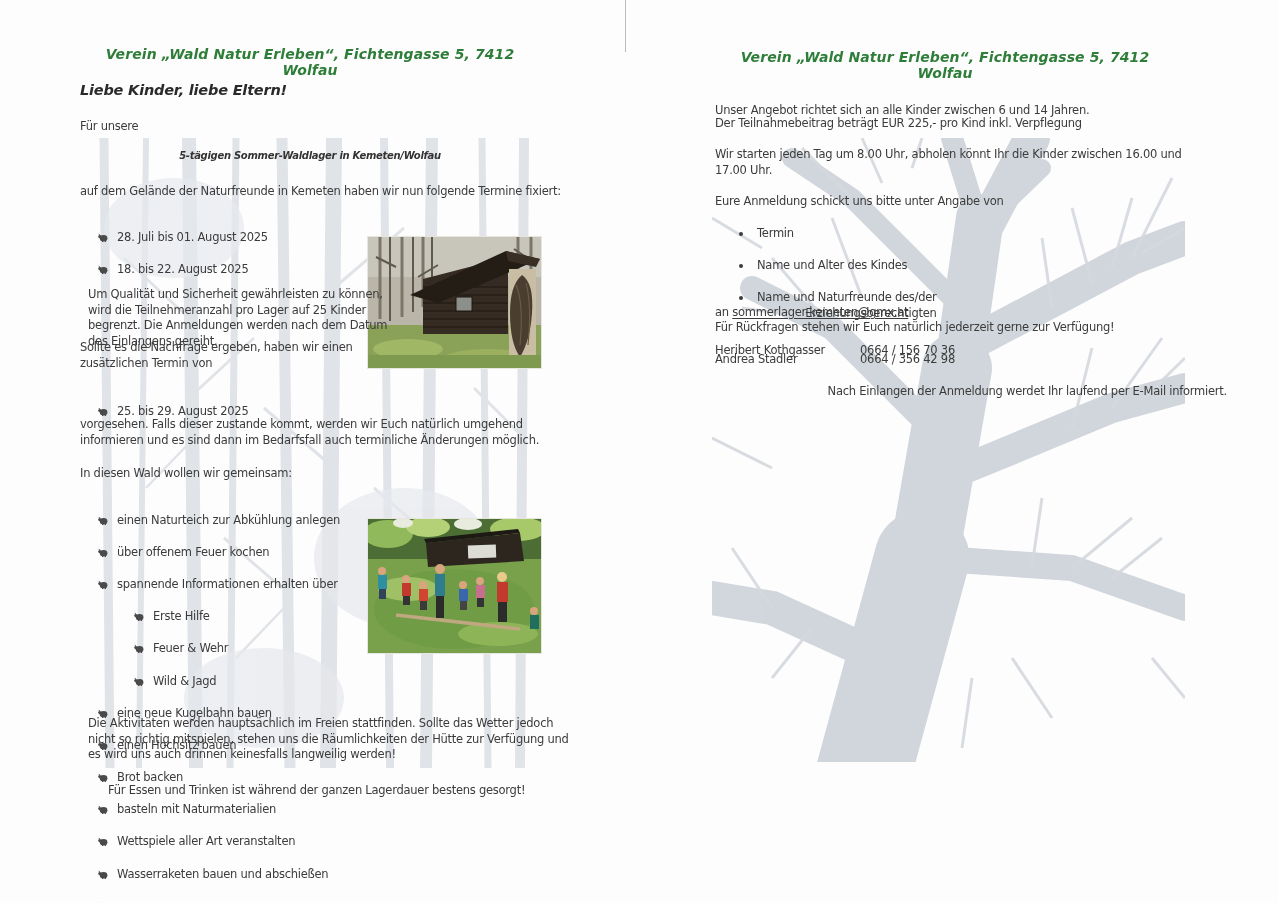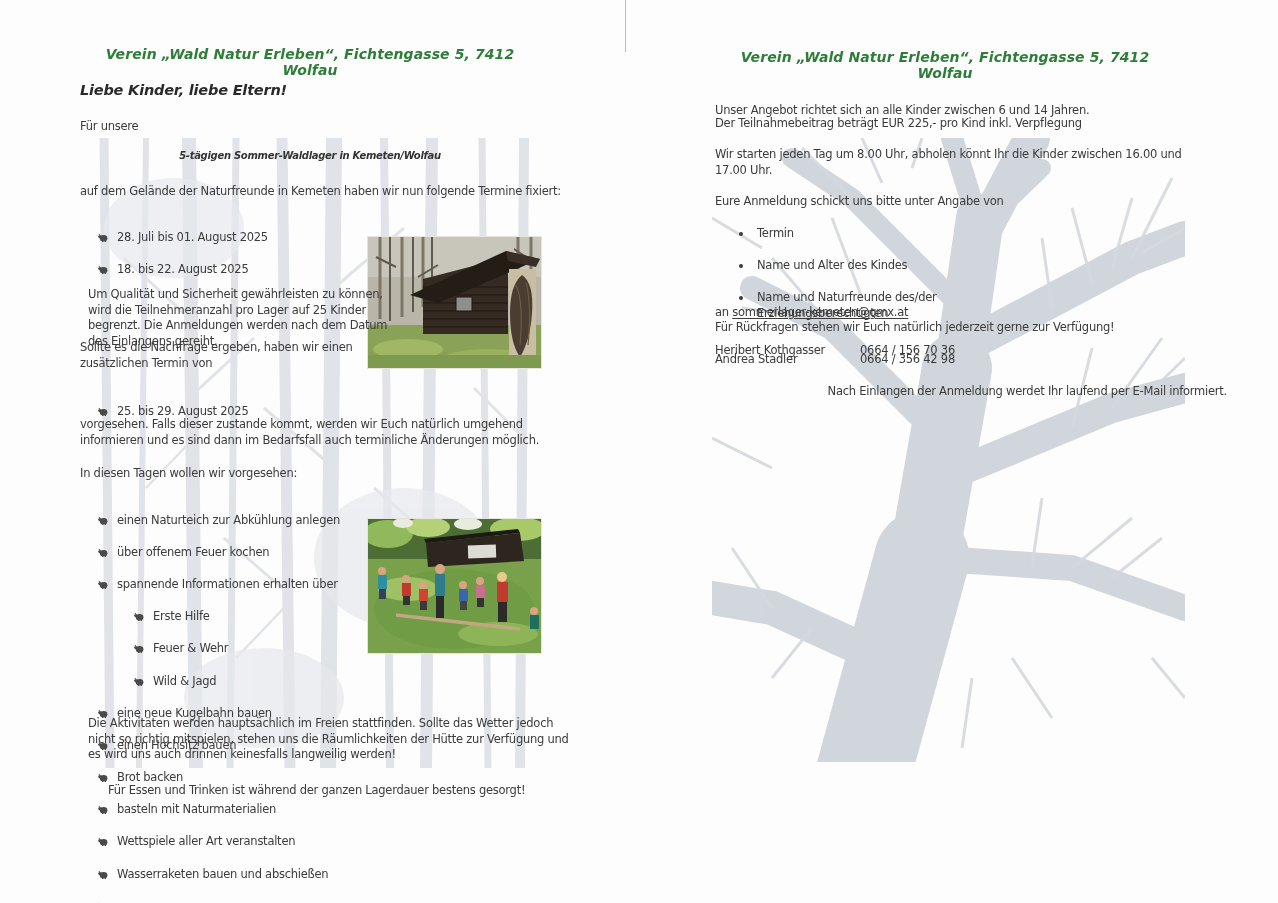--- a/index.html
+++ b/index.html
@@ -9,21 +9,21 @@
     font-family:"DejaVu Sans","Liberation Sans",sans-serif;
     color:#3b3b3b;
   }
   .page{position:absolute;top:0;height:903px;background:transparent;}
   .tb{position:absolute;font-size:11.5px;line-height:15.6px;letter-spacing:-0.25px;white-space:pre-line;}
   .center{text-align:center;}
   .green-head{color:#2e7d38;font-style:italic;font-weight:bold;font-size:14px;letter-spacing:0.1px;}
   .big-bold{font-weight:bold;font-style:italic;color:#2a2a2a;font-size:14.5px;letter-spacing:-0.2px;}
   .doc-title{font-weight:bold;font-style:italic;color:#333;font-size:10px;letter-spacing:-0.3px;}
   ul.plain{list-style:none;margin:0;padding:0;}
-  ul.plain li{display:flex;align-items:flex-start;margin:0 0 1px 0;}
+  ul.plain li{display:flex;align-items:flex-start;margin:0 0 1px 0;text-align:right;}
   .bullet-animal{flex:0 0 auto;width:10px;height:9px;margin:3px 9px 0 0;}
   .bullet-dot{flex:0 0 auto;width:4px;height:4px;border-radius:50%;background:#3b3b3b;margin:6px 14px 0 6px;}
   .sub-indent{margin-left:36px !important;}
   .email-link{color:#3b3b3b;text-decoration:underline;text-underline-offset:2px;}
   .divider{position:absolute;left:625px;top:0;width:1px;height:52px;background:#b9bcbf;}
   .wm{position:absolute;pointer-events:none;}
   .photo{position:absolute;box-shadow:0 0 0 1px #e7e5df;}
   .contact-row{display:flex;}
   .contact-name{width:145px;flex:0 0 auto;}
 </style>
@@ -134,21 +134,21 @@
           <rect x="4" y="7.6" width="1.2" height="1.4" fill="#4a4a4a"></rect>
           <rect x="6.8" y="7.6" width="1.2" height="1.4" fill="#4a4a4a"></rect>
         </svg>
       <span>25. bis 29. August 2025</span>
     </li>
   </ul>
 
   <div class="tb" style="left:80px;top:417px;width:510px;">vorgesehen. Falls dieser zustande kommt, werden wir Euch natürlich umgehend
 informieren und es sind dann im Bedarfsfall auch terminliche Änderungen möglich.</div>
 
-  <div class="tb" style="left:80px;top:466px;">In diesen Tagen wollen wir vorgesehen:</div>
+  <div class="tb" style="left:80px;top:466px;">In diesen Wald wollen wir gemeinsam:</div>
 
   <ul class="plain tb" style="left:98px;top:497px;width:270px;">
     <li>
       <svg class="bullet-animal" viewBox="0 0 10 9">
           <ellipse cx="5.6" cy="5.2" rx="3.8" ry="3.2" fill="#4a4a4a"></ellipse>
           <circle cx="1.9" cy="3.6" r="1.7" fill="#4a4a4a"></circle>
           <path d="M1.2,2.2 L0.4,0.8 L2.2,1.4 Z" fill="#4a4a4a"></path>
           <rect x="4" y="7.6" width="1.2" height="1.4" fill="#4a4a4a"></rect>
           <rect x="6.8" y="7.6" width="1.2" height="1.4" fill="#4a4a4a"></rect>
         </svg>

